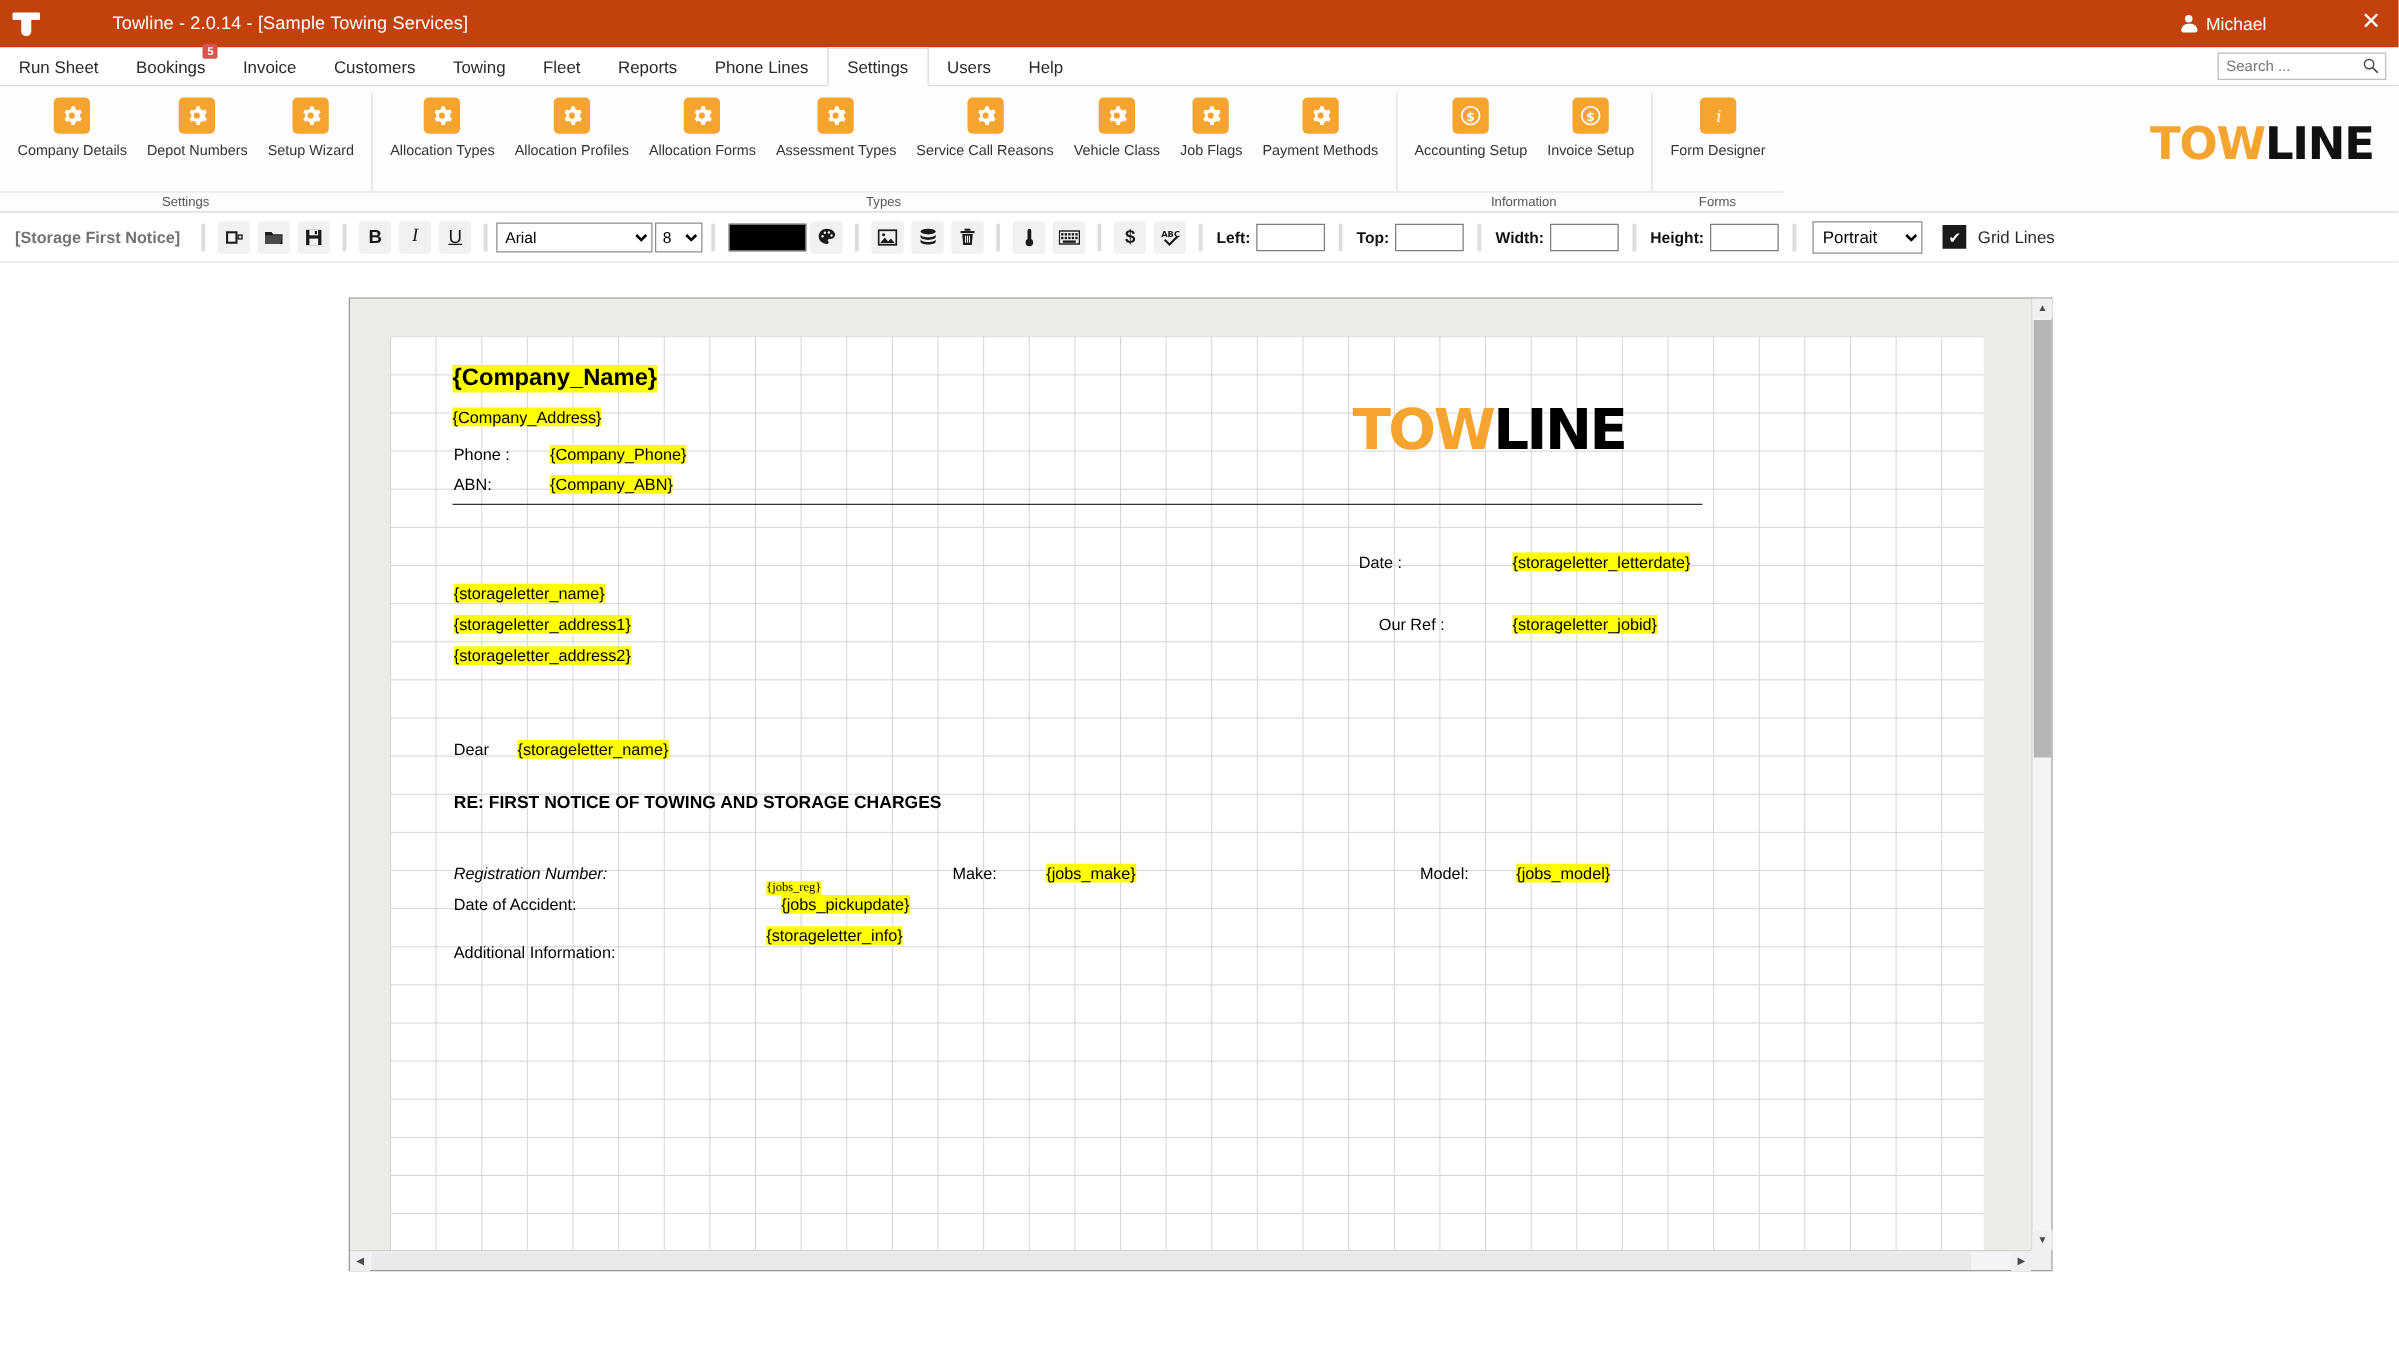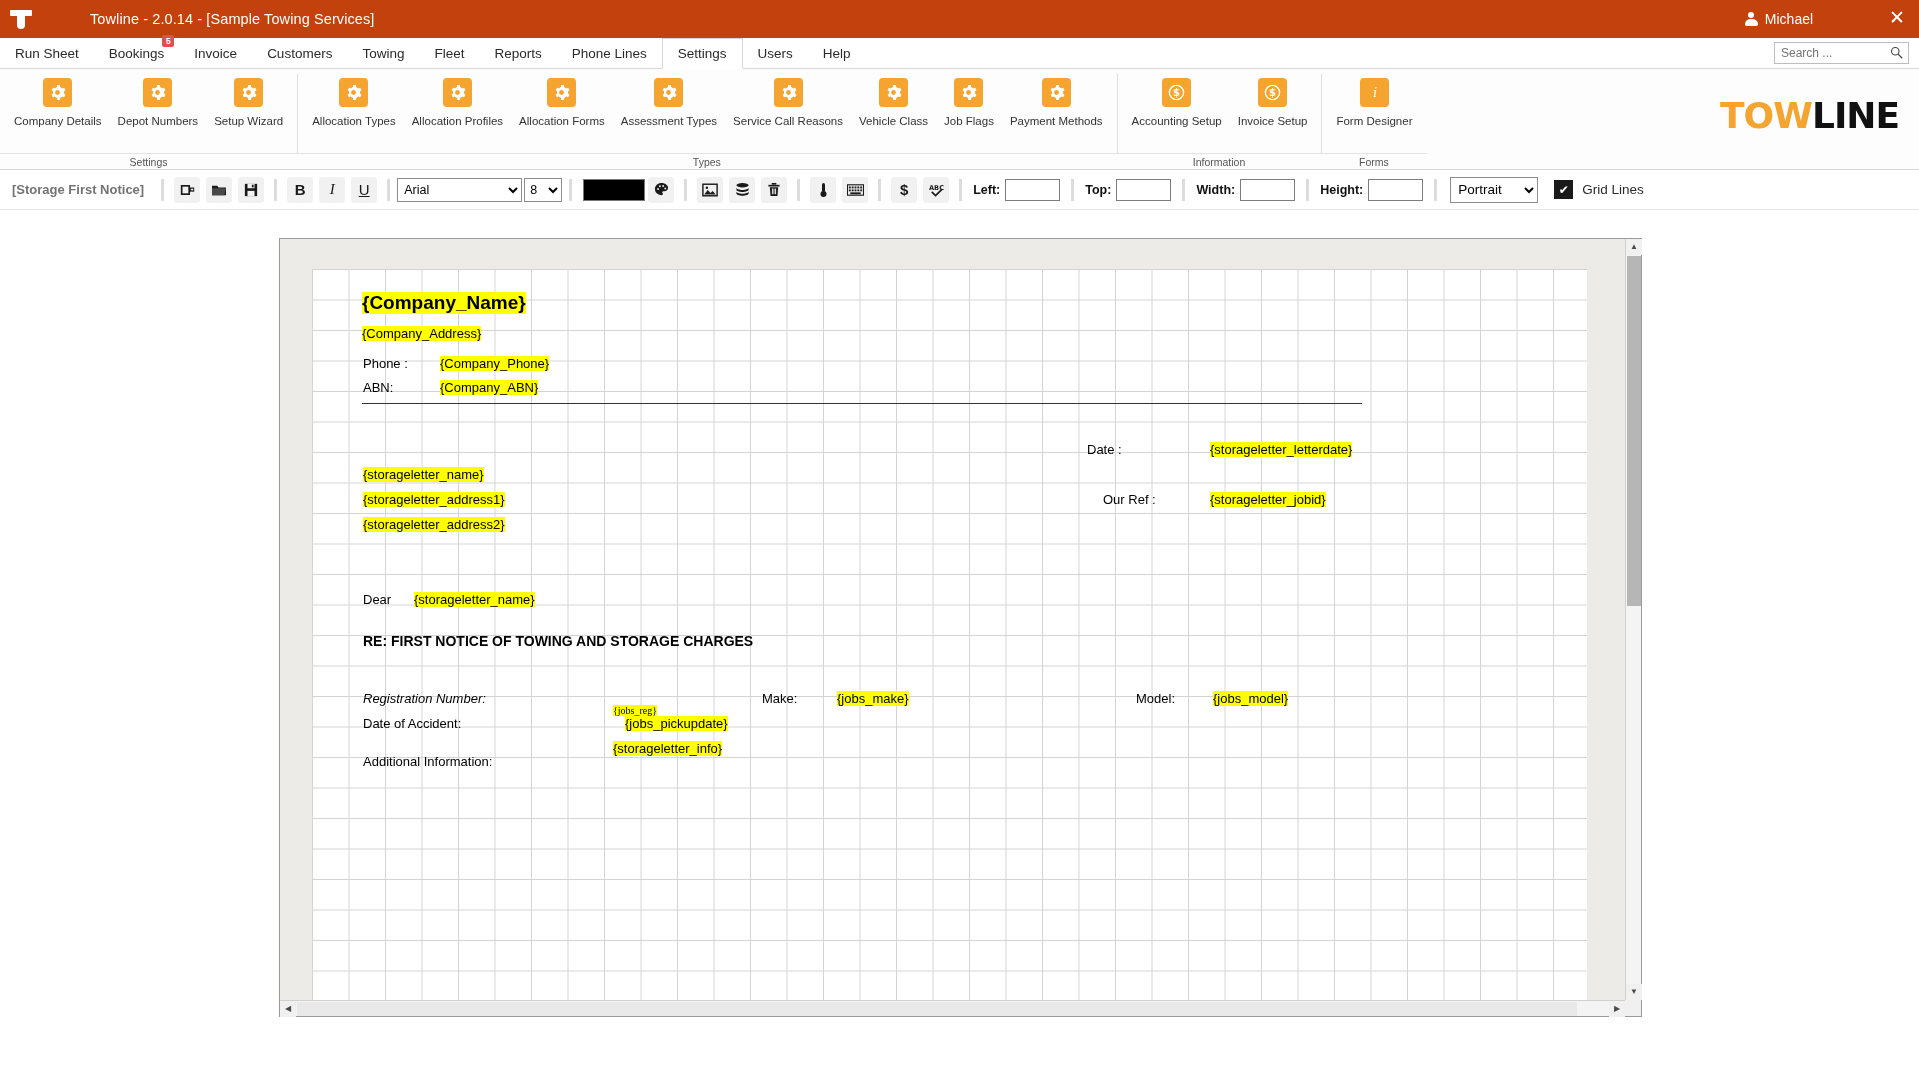--- a/index.html
+++ b/index.html
@@ -530,20 +530,23 @@
 
   <span class="gridchk">
     <span class="chkbox">✔</span>
     <span class="lbl">Grid Lines</span>
   </span>
 </div>
 
 <div class="canvas-outer">
   <div class="canvas-scroll">
     <div class="page" id="page-surface">
+      <div class="doc-logo" style="left:770px;top:52px;">
+        <span class="tow">TOW</span><span class="line">LINE</span>
+      </div>
       <div class="hline" style="left:50px;top:134px;width:1000px;"></div>
     <div class="doc-txt hl" style="left: 50px; top: 23px; font-size: 19px; font-weight: bold;">{Company_Name}</div>
         <div class="doc-txt hl" style="left: 50px; top: 57px; font-size: 13px;">{Company_Address}</div>
         <div class="doc-txt" style="left: 51px; top: 87px; font-size: 13px;">Phone :</div>
         <div class="doc-txt hl" style="left: 128px; top: 87px; font-size: 13px;">{Company_Phone}</div>
         <div class="doc-txt" style="left: 51px; top: 111px; font-size: 13px;">ABN:</div>
         <div class="doc-txt hl" style="left: 128px; top: 111px; font-size: 13px;">{Company_ABN}</div>
         <div class="doc-txt" style="left: 775px; top: 173px; font-size: 13px;">Date :</div>
         <div class="doc-txt hl" style="left: 898px; top: 173px; font-size: 13px;">{storageletter_letterdate}</div>
         <div class="doc-txt hl" style="left: 51px; top: 198px; font-size: 13px;">{storageletter_name}</div>

